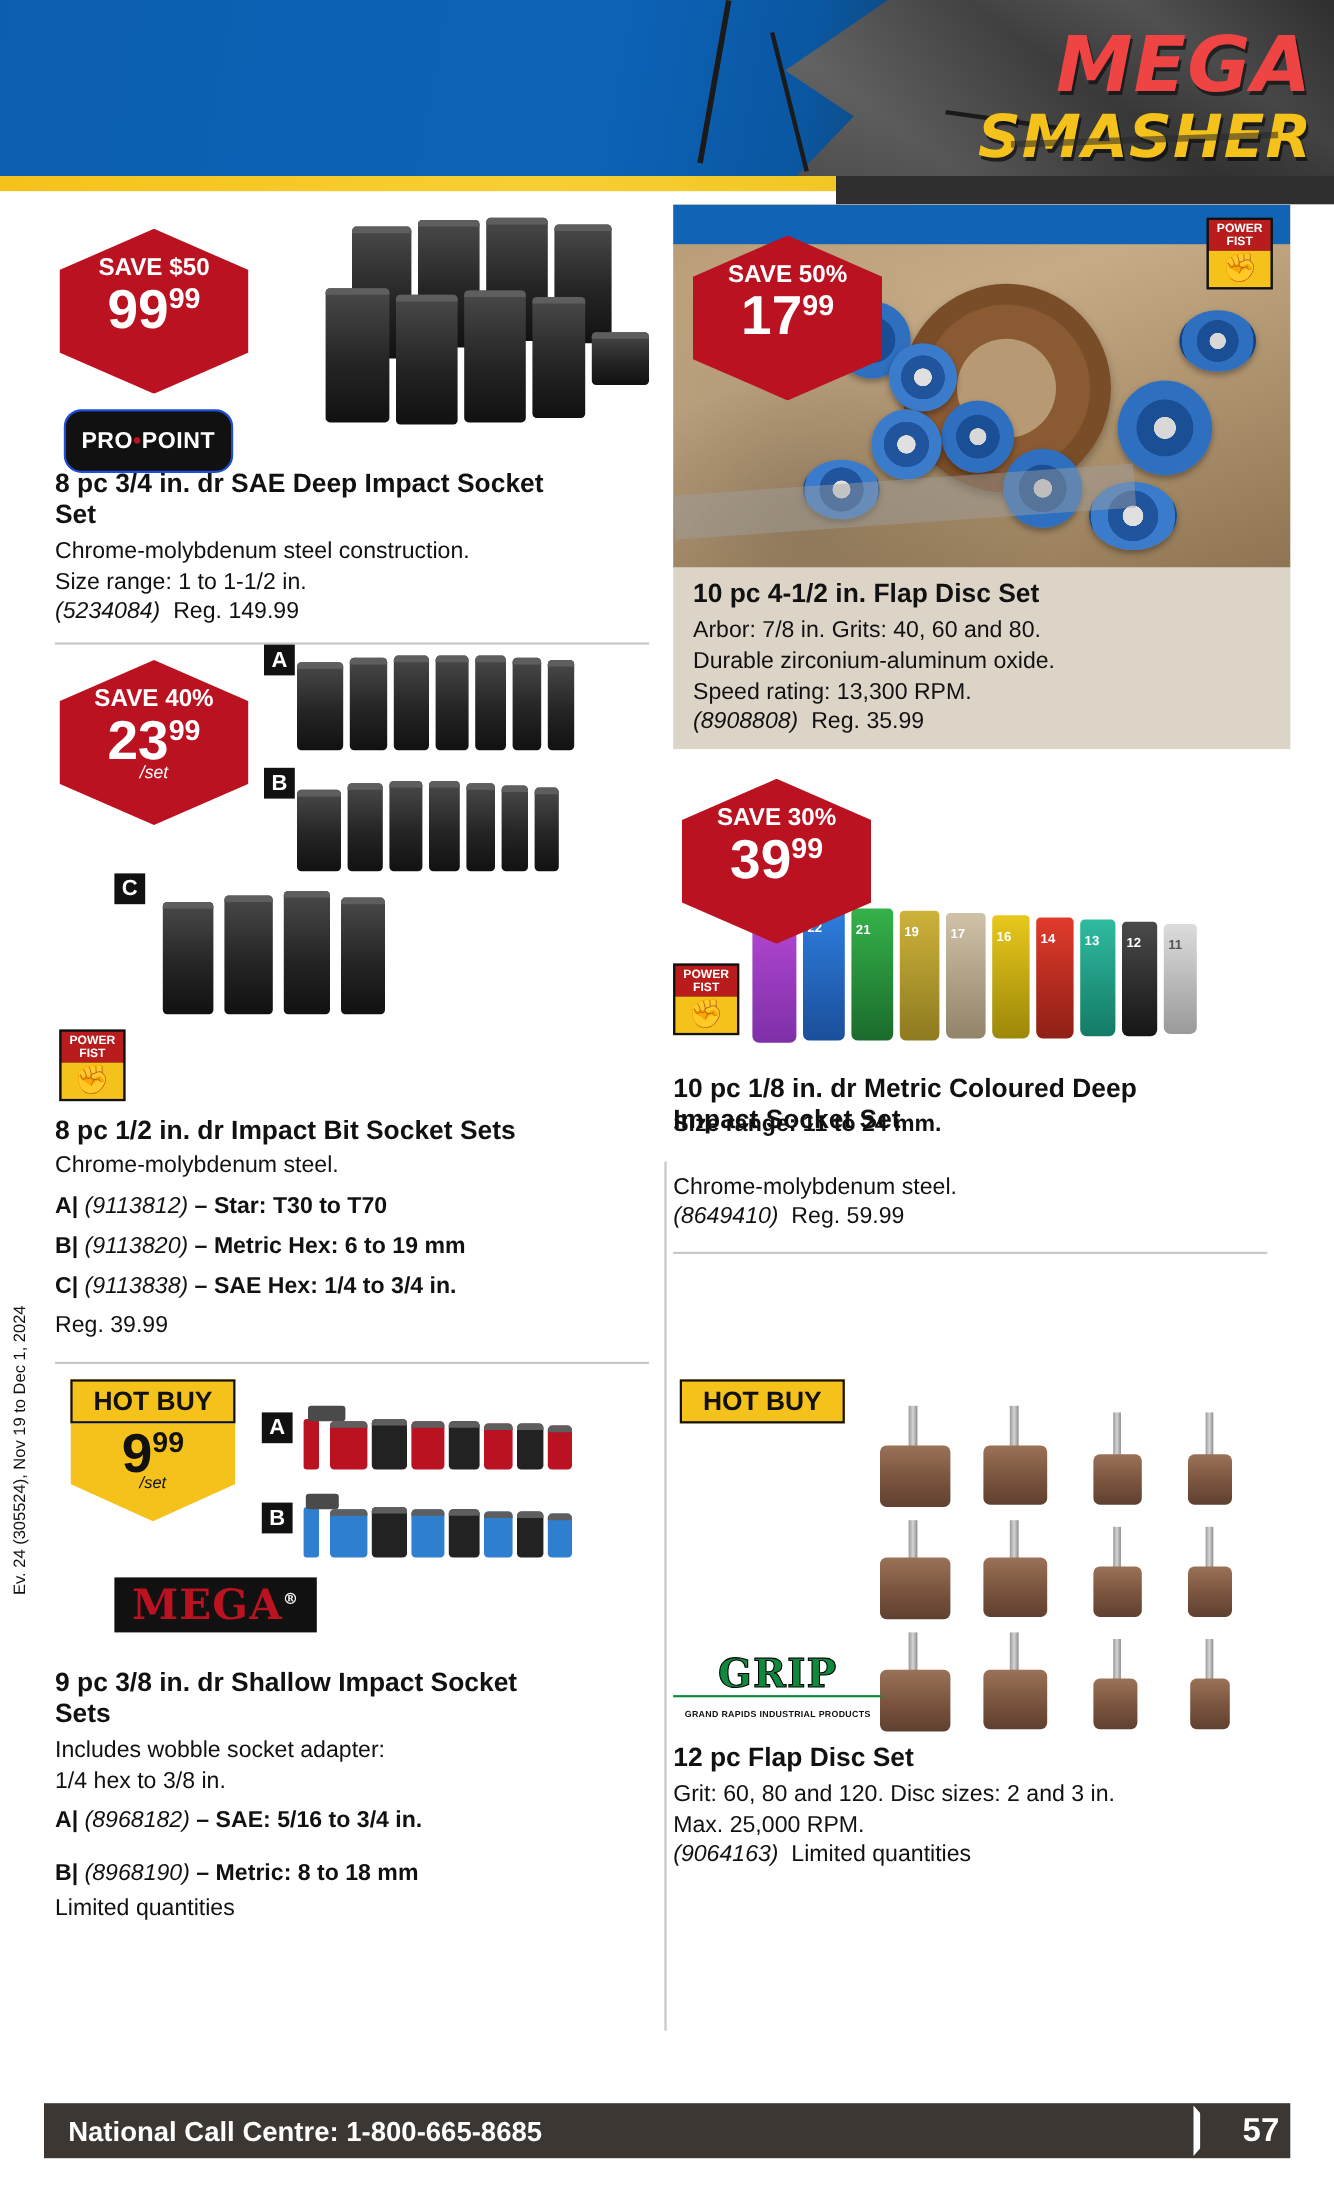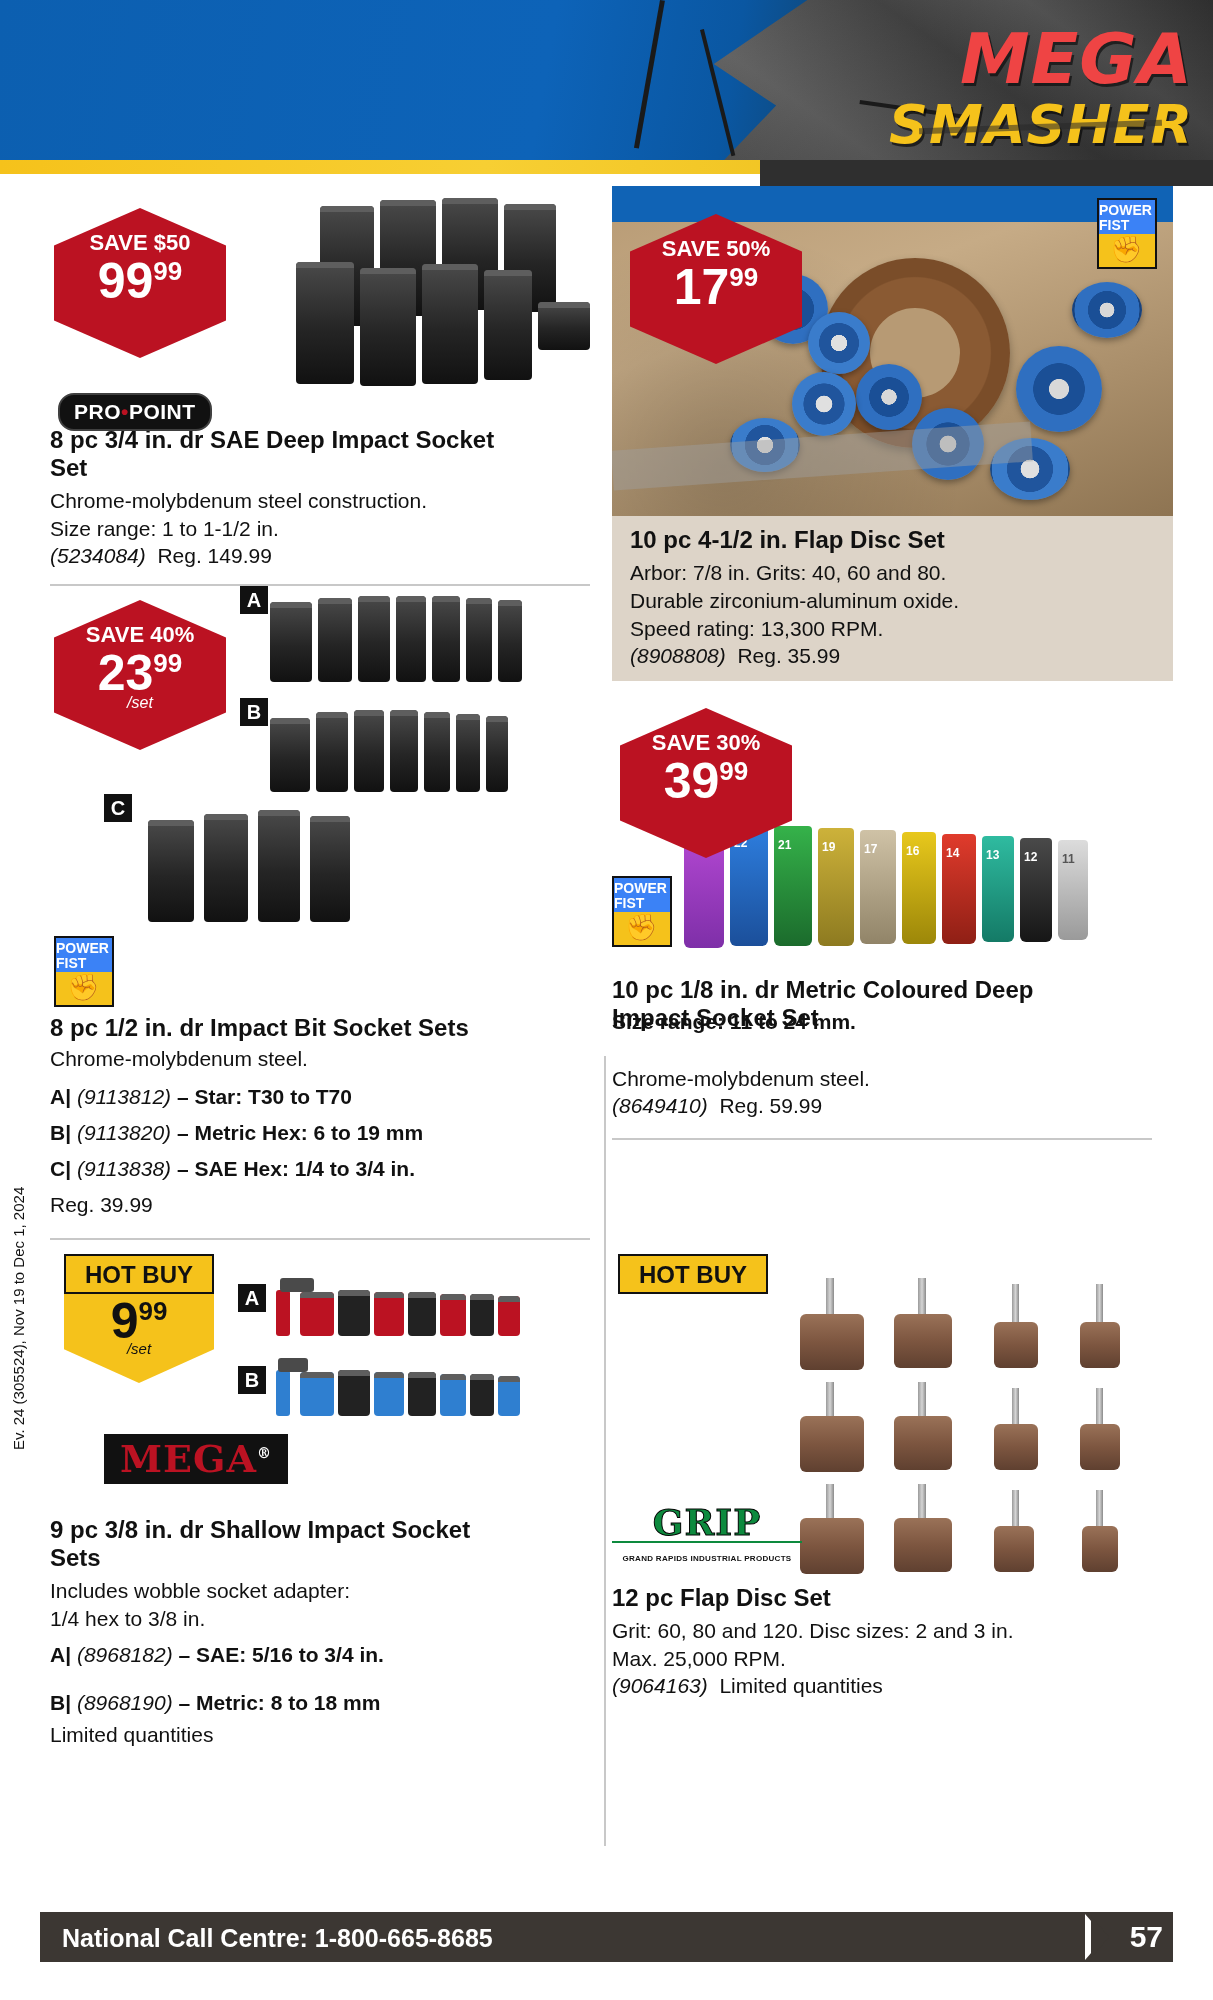--- a/index.html
+++ b/index.html
@@ -105,30 +105,30 @@
     clip-path:polygon(0 0,100% 0,100% 62%,50% 100%,0 62%);
     padding:2px 0 26px;
   }
   .hotbuy .hb-price { font-size:50px; font-weight:bold; line-height:1; }
   .hotbuy .hb-price sup { font-size:26px; vertical-align:super; }
   .hotbuy .hb-perset { font-size:15px; font-style:italic; margin-top:-6px; }
 
   
   .propoint {
     position:absolute; background:#111; color:#fff; border-radius:16px;
-    padding:5px 14px; font-size:21px; font-weight:bold; letter-spacing:0.5px;
-    border:2px solid #404040; z-index:4;margin-top:21px;
+    padding:15px 14px; font-size:21px; font-weight:bold; letter-spacing:0.5px;
+    border:2px solid #1d4ed8; z-index:4;
   }
   .propoint span.dot { color:#bb1222; }
   .powerfist {
     position:absolute; width:60px; background:#111; border:2px solid #111; z-index:4;
   }
   .powerfist .pf-top {
-    background:#3b82f6; color:#fff; font-size:14px; font-weight:bold;
-    line-height:1.05; padding:3px 0 2px;
+    background:#b91c1c; color:#fff; font-size:11px; font-weight:bold;
+    text-align:center; line-height:1.05; padding:3px 0 2px;
   }
   .powerfist .pf-bottom {
     background:#f5c21b; text-align:center; font-size:26px; padding:0 0 2px;
   }
   .titan {
     position:absolute; background:#111; padding:6px 16px; z-index:4;
   }
   .titan-text {
     color:#fff; font-family:"DejaVu Serif", serif; font-weight:bold;
     font-size:38px; letter-spacing:1px; line-height:1;

